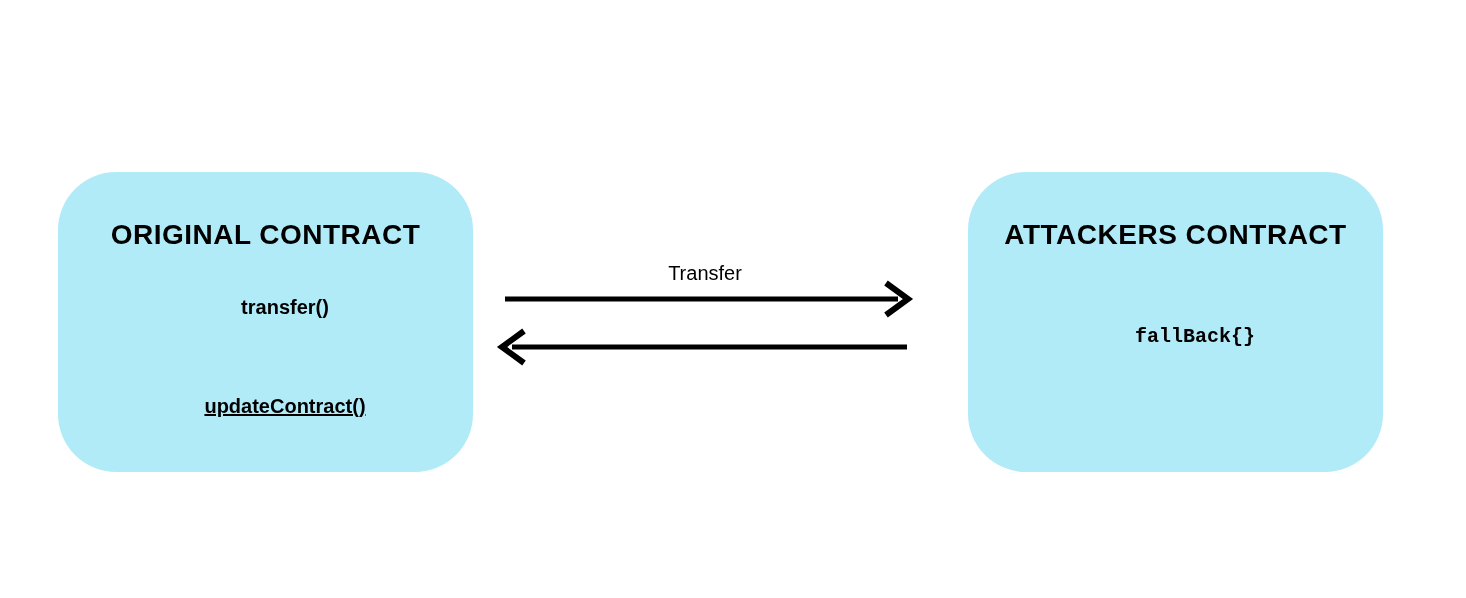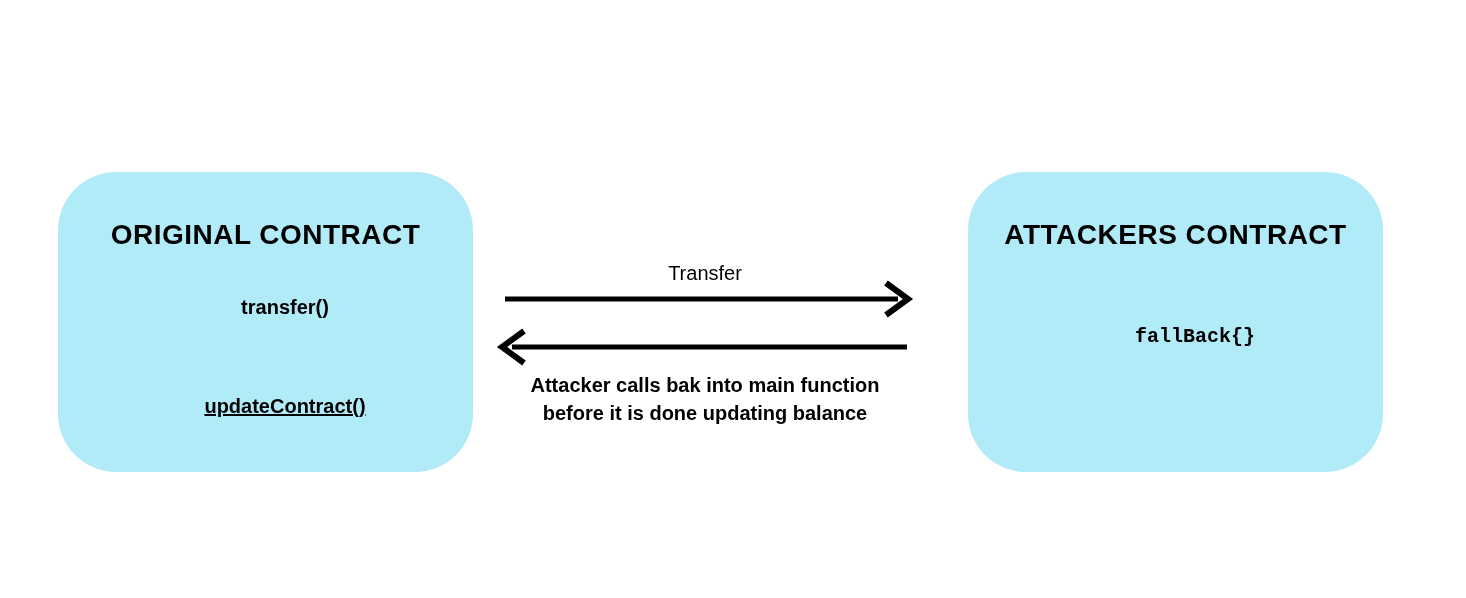--- a/index.html
+++ b/index.html
@@ -101,18 +101,14 @@
     </g>
 
     <g stroke="#000000" fill="none">
       <line x1="907" y1="347" x2="512" y2="347" stroke-width="5"></line>
       <polyline points="524,331 502,347 524,363" stroke-width="6"></polyline>
     </g>
   </svg>
 
   <div class="arrow-label">Transfer</div>
 
-  <div class="caption">
-    <div>Attacker calls bak into main function</div>
-    <div>before it is done updating balance</div>
-  </div>
 
 </div>
 
 </body></html>

